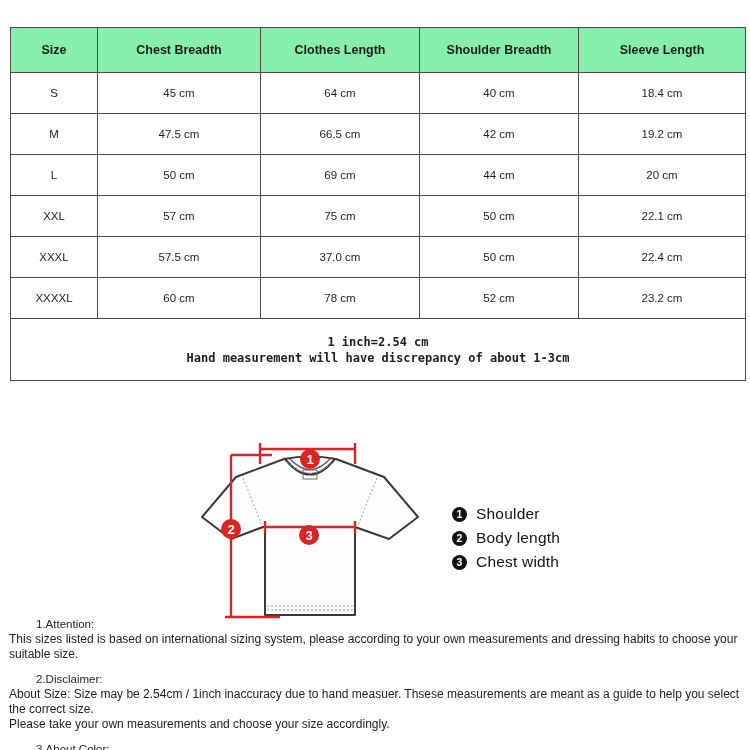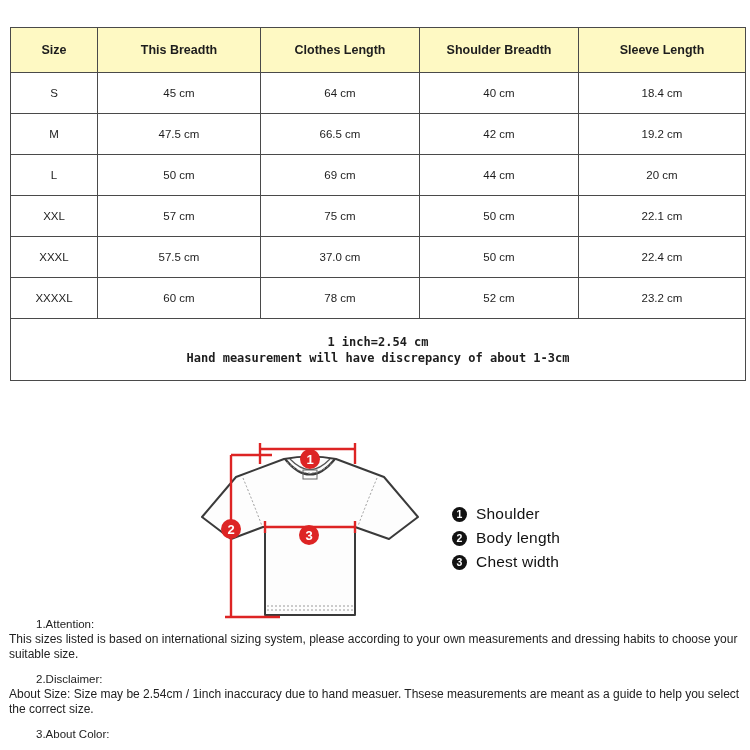--- a/index.html
+++ b/index.html
@@ -11,21 +11,21 @@
   
   table.size-table {
     position:absolute; left:10px; top:27px; width:735px;
     border-collapse:collapse; table-layout:fixed;
   }
   .size-table th, .size-table td {
     border:1px solid #4a4a4a; text-align:center; vertical-align:middle;
     color:#1d1d1d; padding:0;
   }
   .size-table th {
-    background:#fef9c3; font-size:12.5px; font-weight:bold; height:44px;
+    background:#86efac; font-size:12.5px; font-weight:bold; height:44px;
   }
   .size-table td { font-size:11.5px; height:40px; background:#ffffff; }
   .size-table td.note-cell {
     height:61px; font-family:"DejaVu Sans Mono", monospace; font-weight:bold;
     font-size:12px; line-height:16px;
   }
 
   
   .diagram-svg { position:absolute; left:183px; top:438px; }
 
@@ -51,21 +51,21 @@
   <colgroup>
     <col style="width:87px">
       <col style="width:163px">
       <col style="width:159px">
       <col style="width:159px">
       <col style="width:167px">
   </colgroup>
   <tbody>
       <tr>
     <th>Size</th>
-    <th>This Breadth</th>
+    <th>Chest Breadth</th>
     <th>Clothes Length</th>
     <th>Shoulder Breadth</th>
     <th>Sleeve Length</th>
   </tr>
   <tr>
     <td>S</td>
     <td>45 cm</td>
     <td>64 cm</td>
     <td>40 cm</td>
     <td>18.4 cm</td>
@@ -171,18 +171,19 @@
 </div>
 
 <div class="notes">
   <div class="sec">
     <div class="sec-title">1.Attention:</div>
     <div class="sec-line">This sizes listed is based on international sizing system, please according to your own measurements and dressing habits to choose your suitable size.</div>
   </div>
   <div class="sec">
     <div class="sec-title">2.Disclaimer:</div>
     <div class="sec-line">About Size: Size may be 2.54cm / 1inch inaccuracy due to hand measuer. Thsese measurements are meant as a guide to help you select the correct size.</div>
+    <div class="sec-line">Please take your own measurements and choose your size accordingly.</div>
   </div>
   <div class="sec">
     <div class="sec-title">3.About Color:</div>
 
   </div>
 </div>
 
 </body></html>

